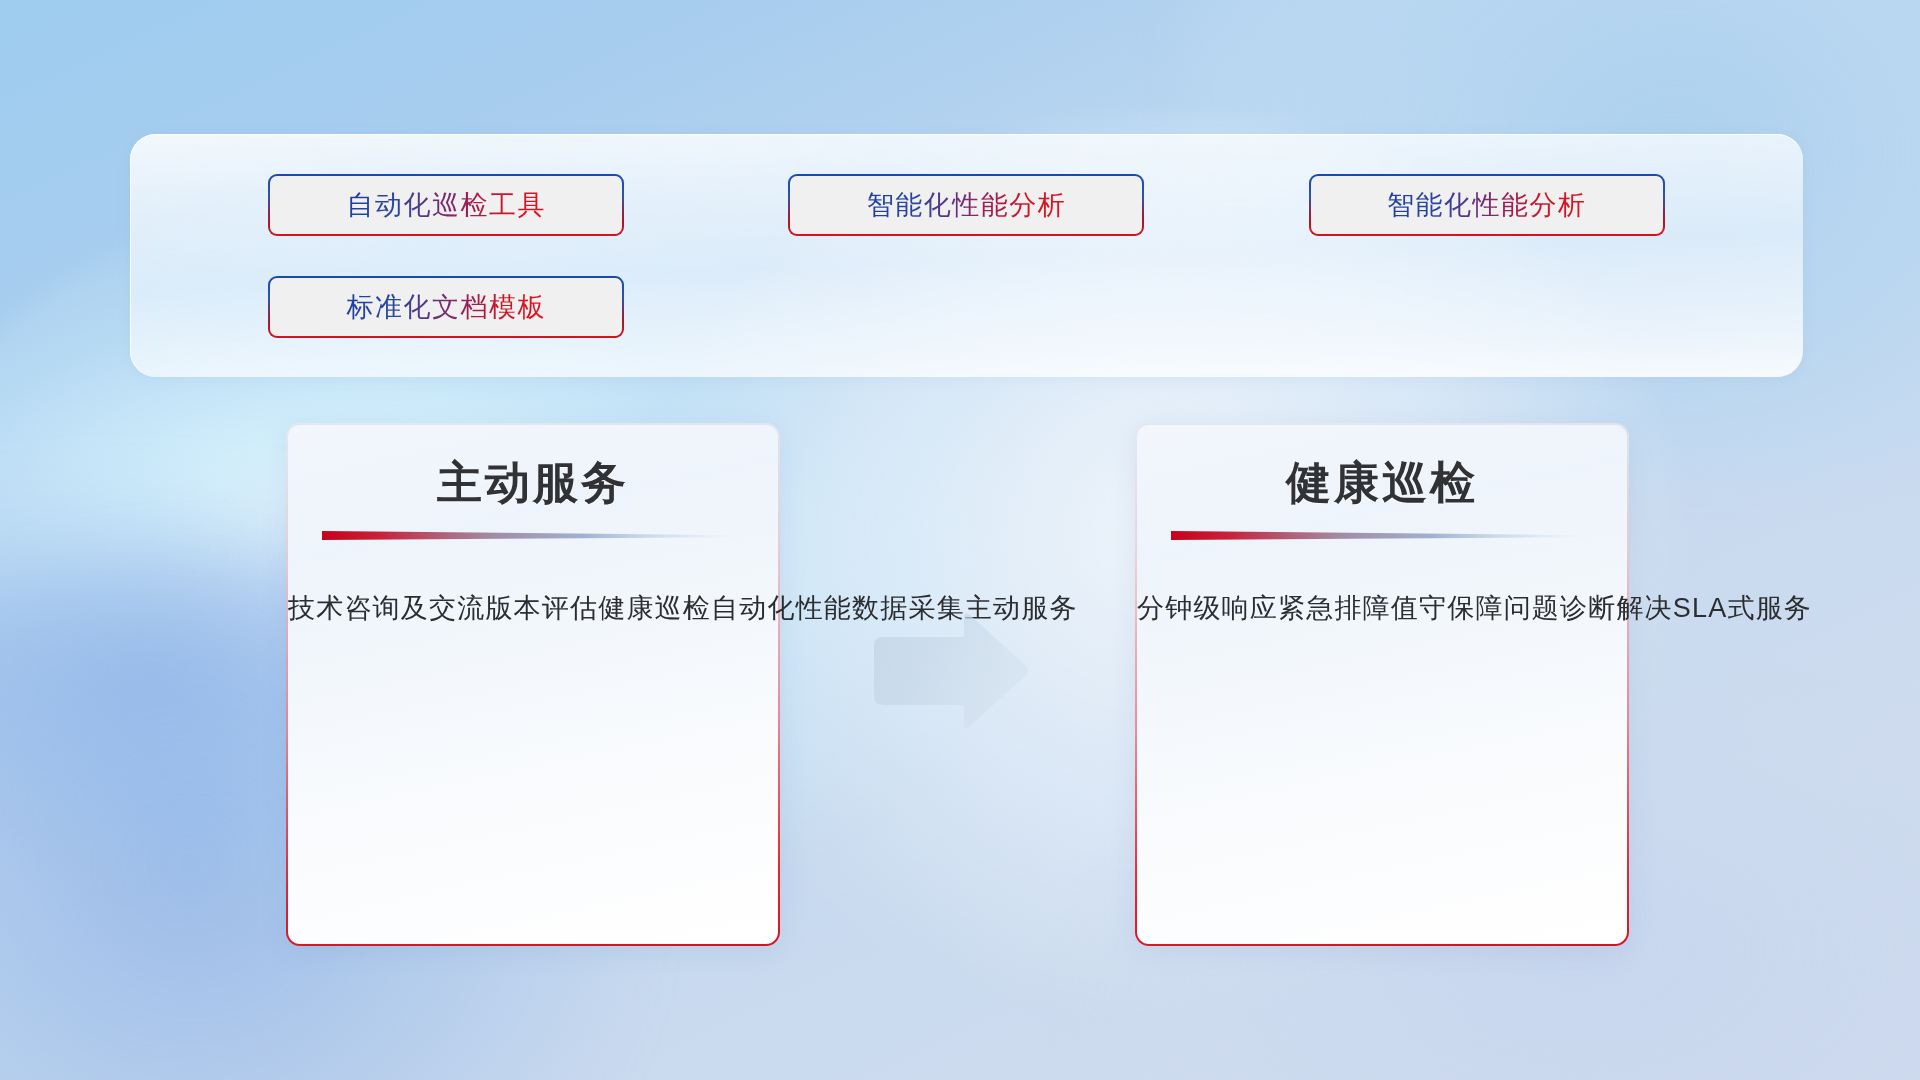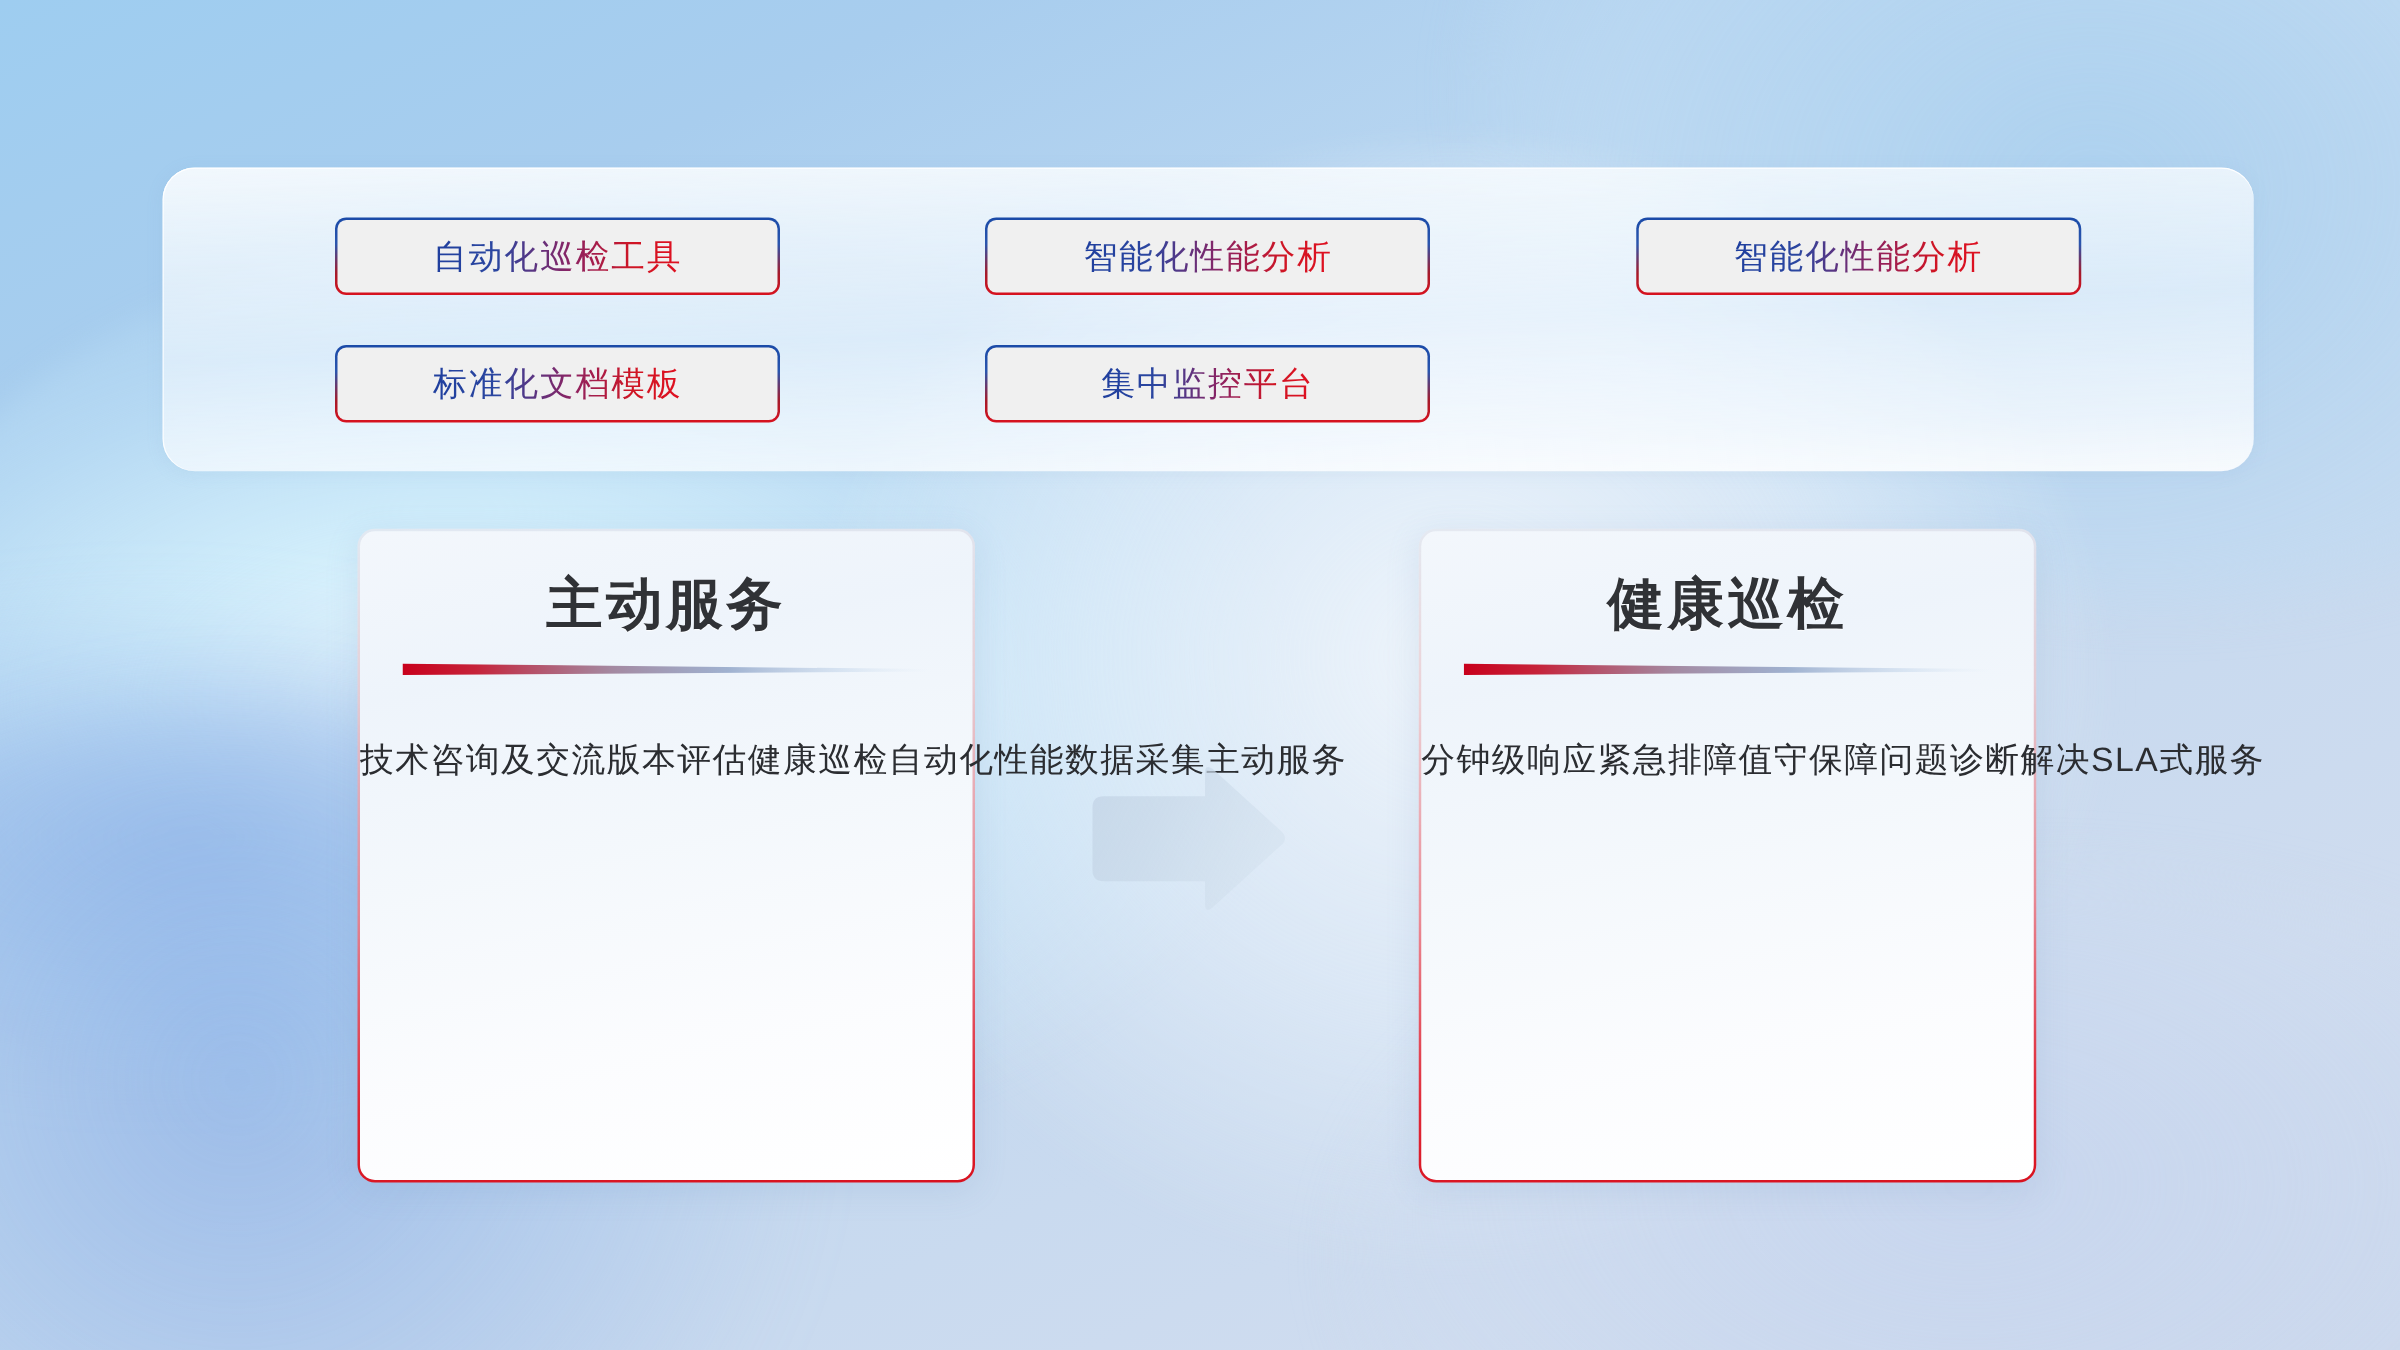--- a/index.html
+++ b/index.html
@@ -250,25 +250,20 @@
           <span class="tag-label">智能化性能分析</span>
         </div>
       </div>
 
       <div class="tag">
         <div class="tag-inner">
           <span class="tag-label">标准化文档模板</span>
         </div>
       </div>
 
-      <div class="tag">
-        <div class="tag-inner">
-          <span class="tag-label">集中监控平台</span>
-        </div>
-      </div>
 
     </div>
   </div>
 
   <div class="card" id="card-active">
     <div class="card-inner">
       <div class="card-title">主动服务</div>
 
       <div class="card-rule">
         <svg viewBox="0 0 422 13" preserveAspectRatio="none" aria-hidden="true">

